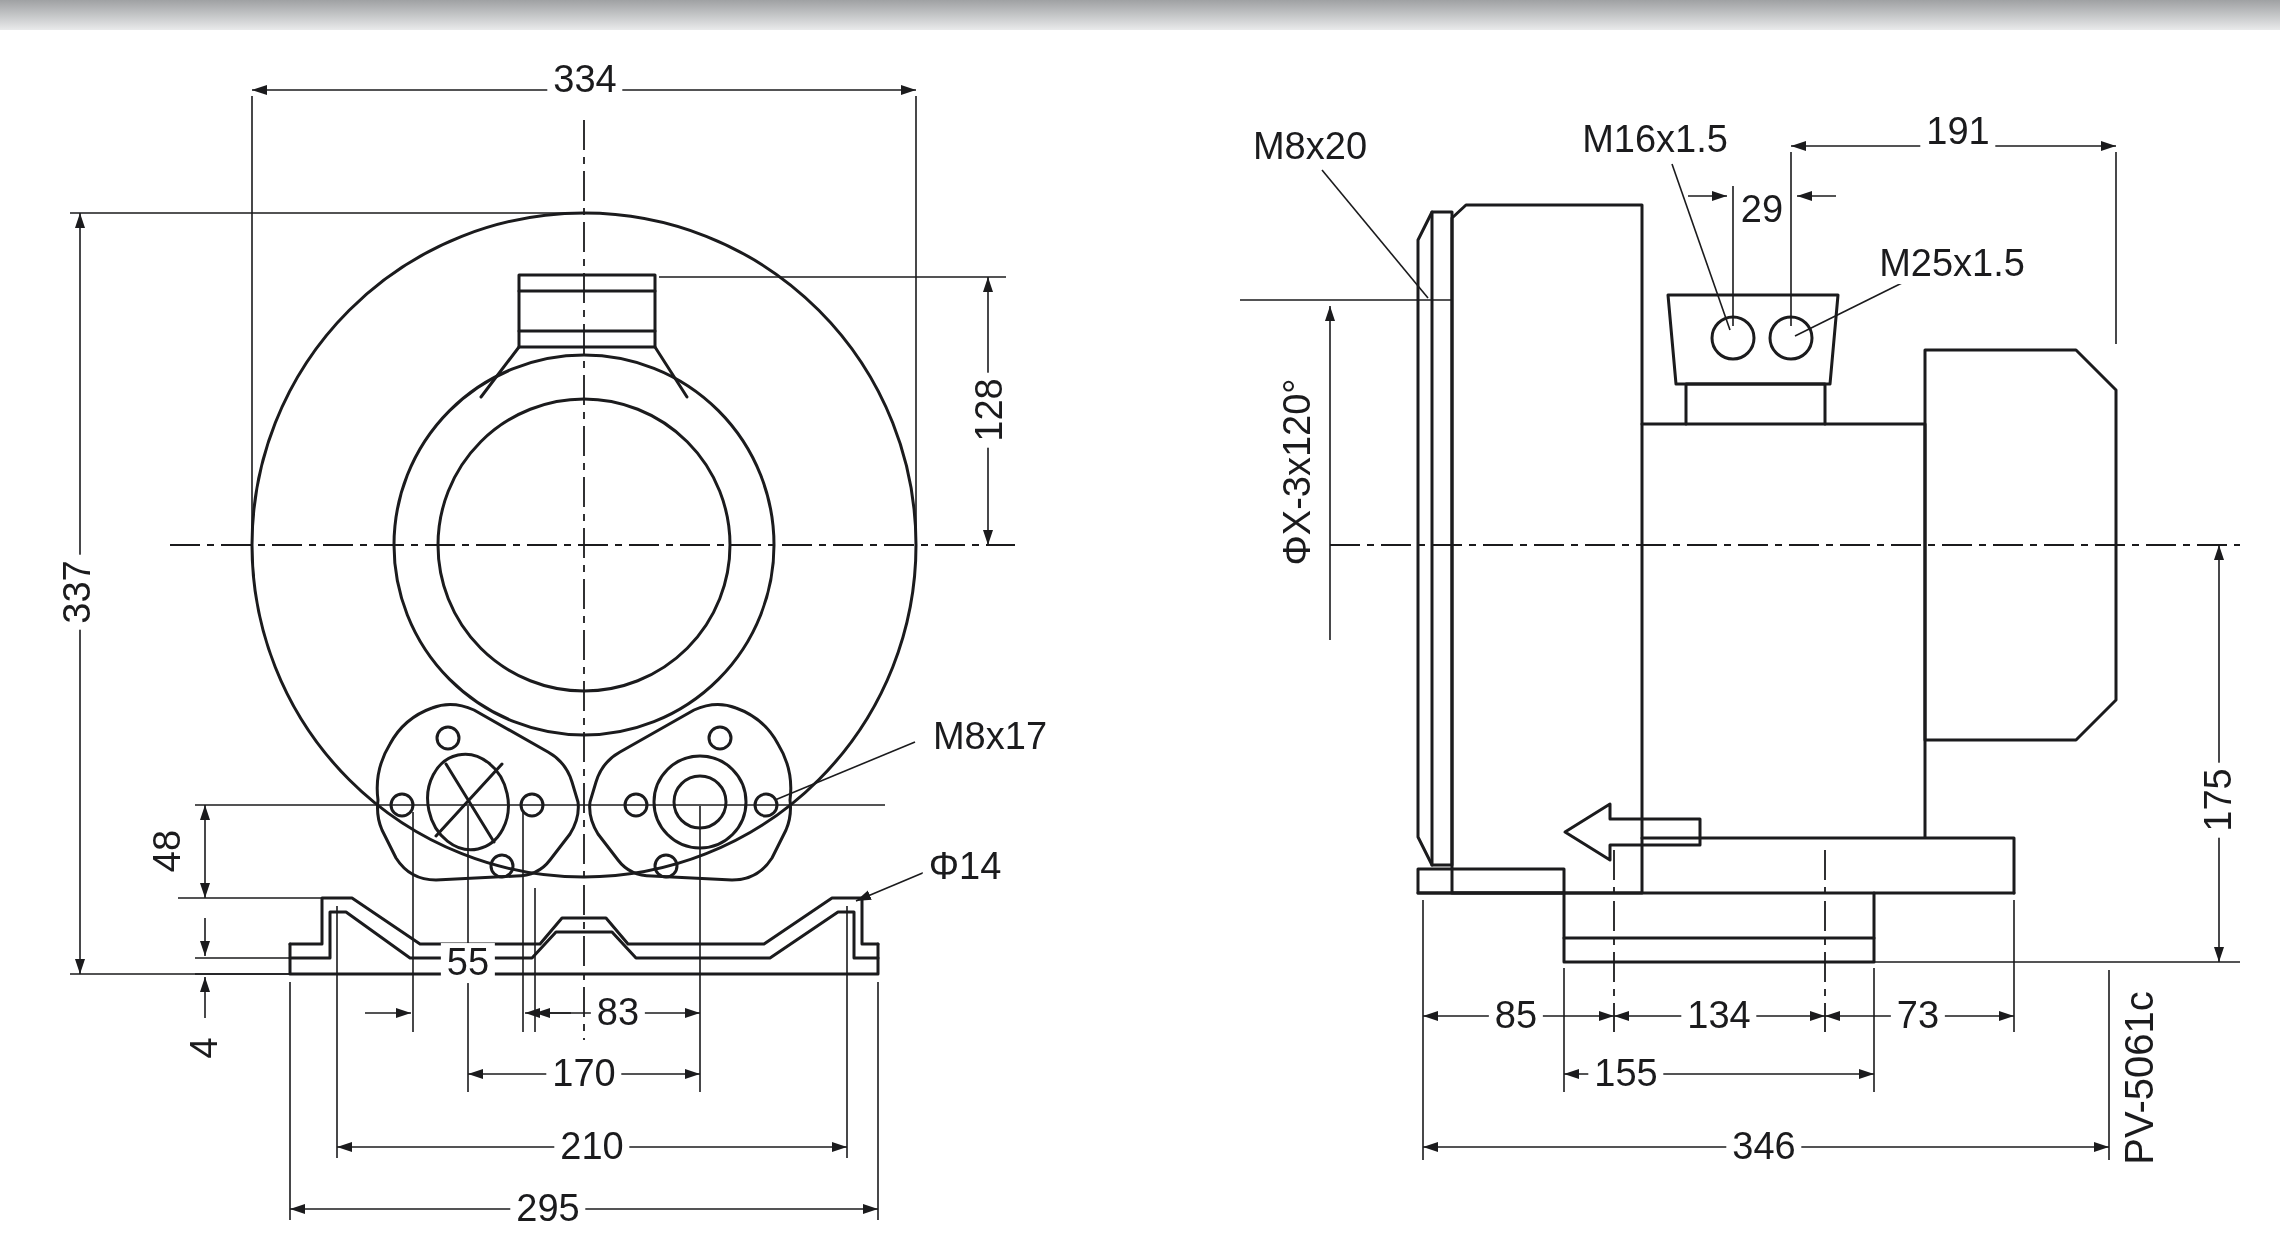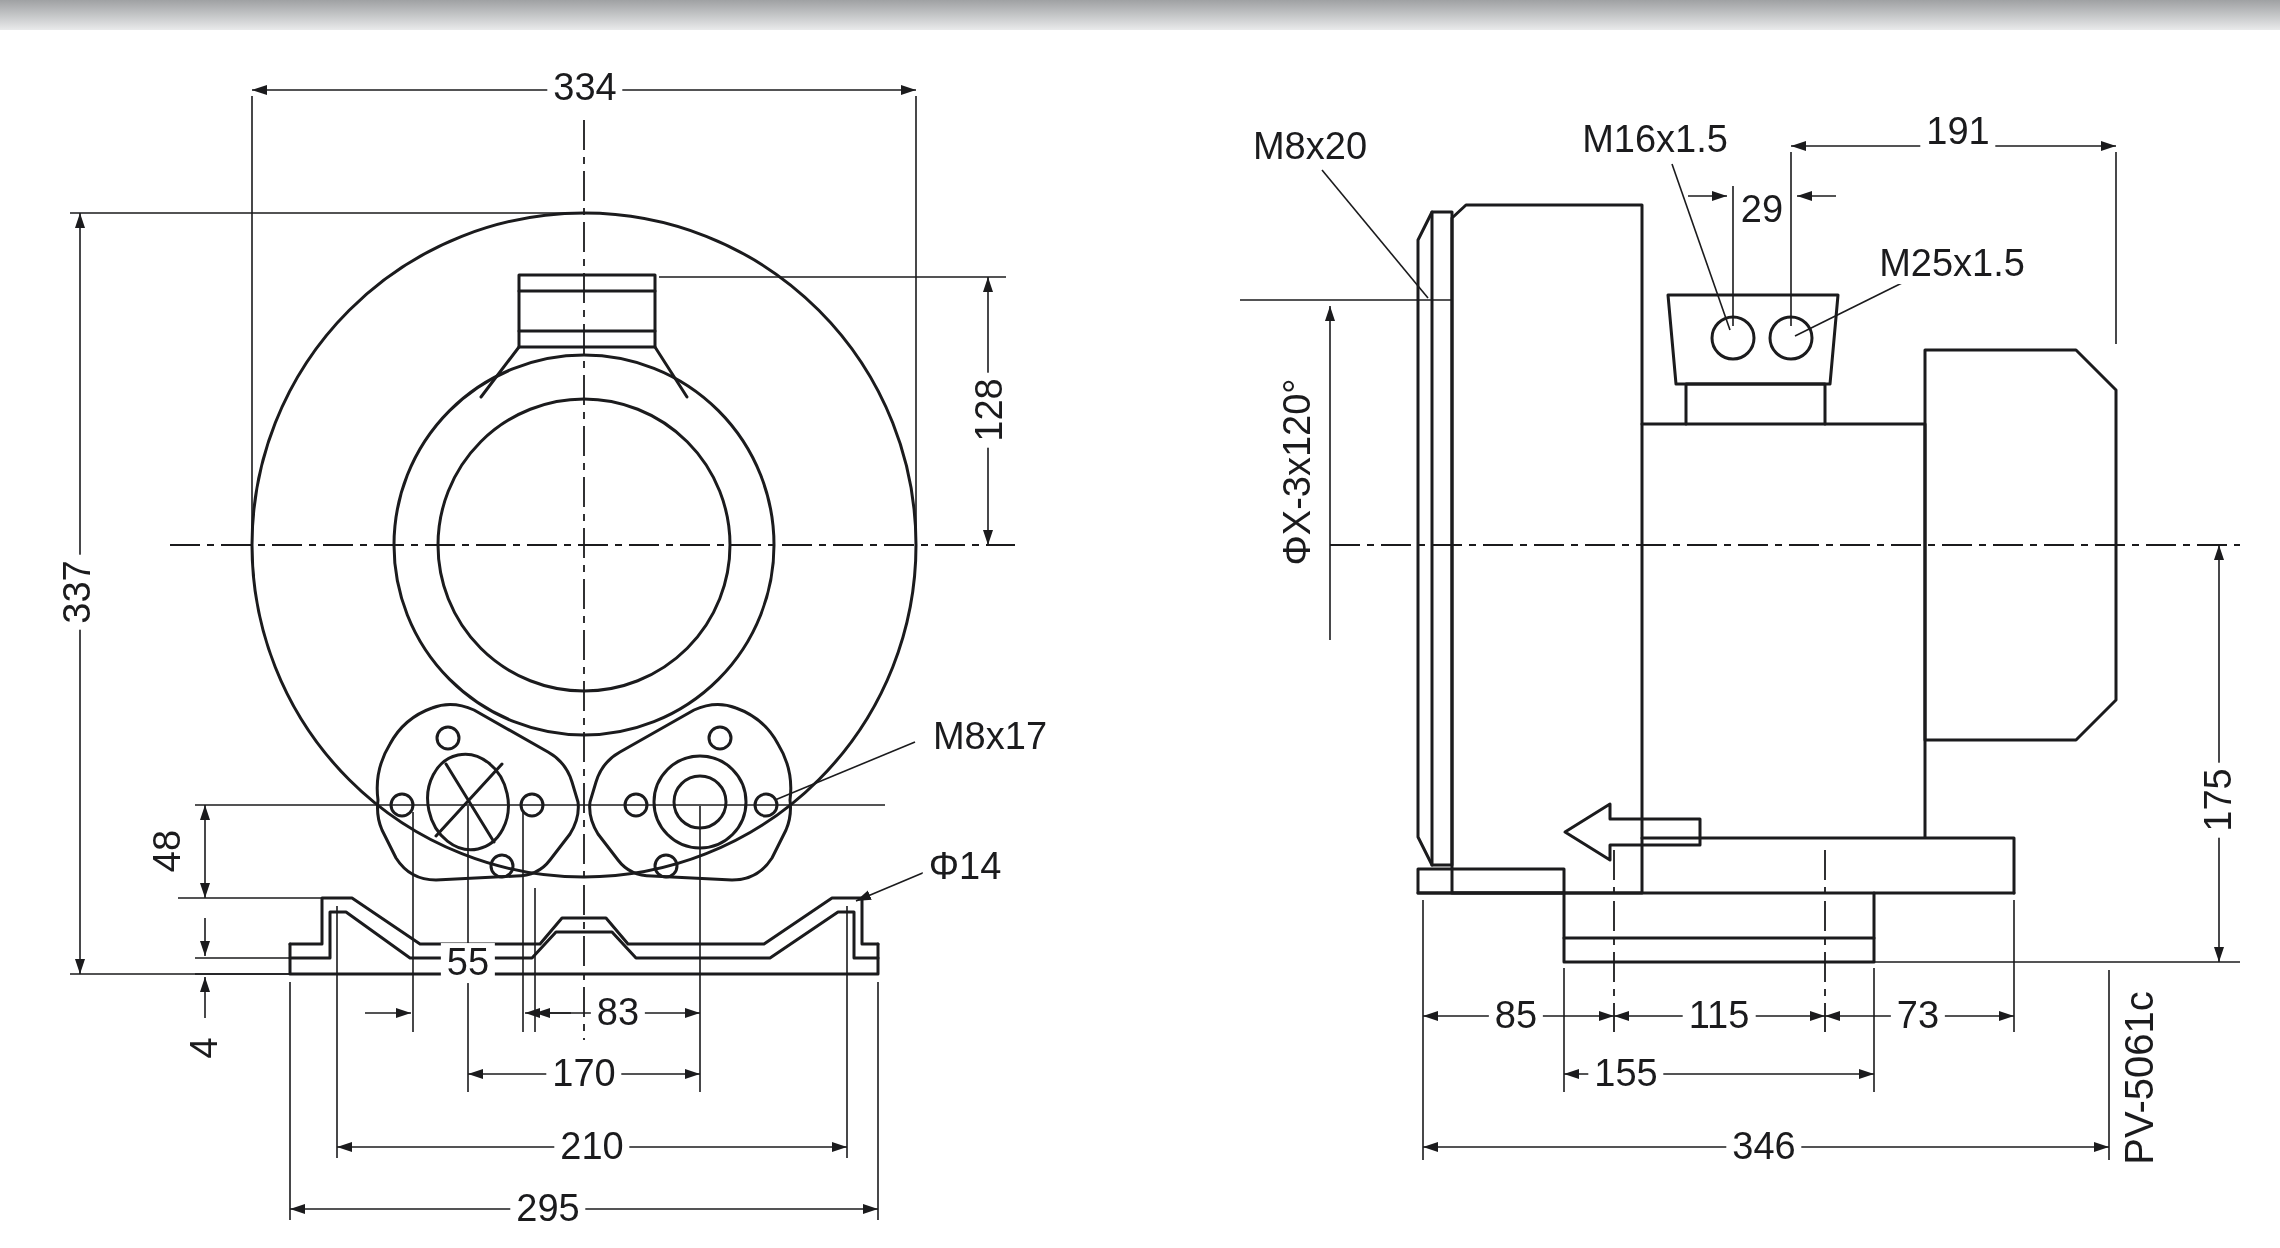--- a/index.html
+++ b/index.html
@@ -191,39 +191,39 @@
         <path class="cl" d="M1614,850 V1032 M1825,850 V1032"></path>
         <line class="t" x1="1423" y1="1016" x2="1614" y2="1016" marker-start="url(#arr)" marker-end="url(#arr)"></line>
         <line class="t" x1="1614" y1="1016" x2="1825" y2="1016" marker-start="url(#arr)" marker-end="url(#arr)"></line>
         <line class="t" x1="1825" y1="1016" x2="2014" y2="1016" marker-start="url(#arr)" marker-end="url(#arr)"></line>
         <line class="t" x1="1564" y1="1074" x2="1874" y2="1074" marker-start="url(#arr)" marker-end="url(#arr)"></line>
         <line class="t" x1="1423" y1="1147" x2="2109" y2="1147" marker-start="url(#arr)" marker-end="url(#arr)"></line>
       </g>
     </g>
   </svg>
 
-  <div class="lbl" style="left:585px;top:88px">334</div>
+  <div class="lbl" style="left:585px;top:80px">334</div>
   <div class="lbl rot" style="left:78px;top:592px">337</div>
   <div class="lbl rot" style="left:990px;top:410px">128</div>
   <div class="lbl rot" style="left:168px;top:851px">48</div>
   <div class="lbl rot" style="left:205px;top:1048px">4</div>
   <div class="lbl" style="left:468px;top:963px">55</div>
   <div class="lbl" style="left:618px;top:1013px">83</div>
   <div class="lbl" style="left:584px;top:1074px">170</div>
   <div class="lbl" style="left:592px;top:1147px">210</div>
   <div class="lbl" style="left:548px;top:1209px">295</div>
   <div class="lbl" style="left:990px;top:737px">M8x17</div>
   <div class="lbl" style="left:965px;top:867px">Φ14</div>
 
   <div class="lbl" style="left:1310px;top:147px">M8x20</div>
   <div class="lbl" style="left:1655px;top:140px">M16x1.5</div>
   <div class="lbl" style="left:1762px;top:210px">29</div>
   <div class="lbl" style="left:1958px;top:132px">191</div>
   <div class="lbl" style="left:1952px;top:264px">M25x1.5</div>
   <div class="lbl rot" style="left:1298px;top:472px">ΦX-3x120°</div>
   <div class="lbl rot" style="left:2219px;top:800px">175</div>
   <div class="lbl" style="left:1516px;top:1016px">85</div>
-  <div class="lbl" style="left:1719px;top:1016px">115</div>
+  <div class="lbl" style="left:1719px;top:1016px">134</div>
   <div class="lbl" style="left:1918px;top:1016px">73</div>
   <div class="lbl" style="left:1626px;top:1074px">155</div>
   <div class="lbl" style="left:1764px;top:1147px">346</div>
   <div class="lbl rot big" style="left:2139px;top:1078px">PV-5061c</div>
 </div>
 
 </body></html>

